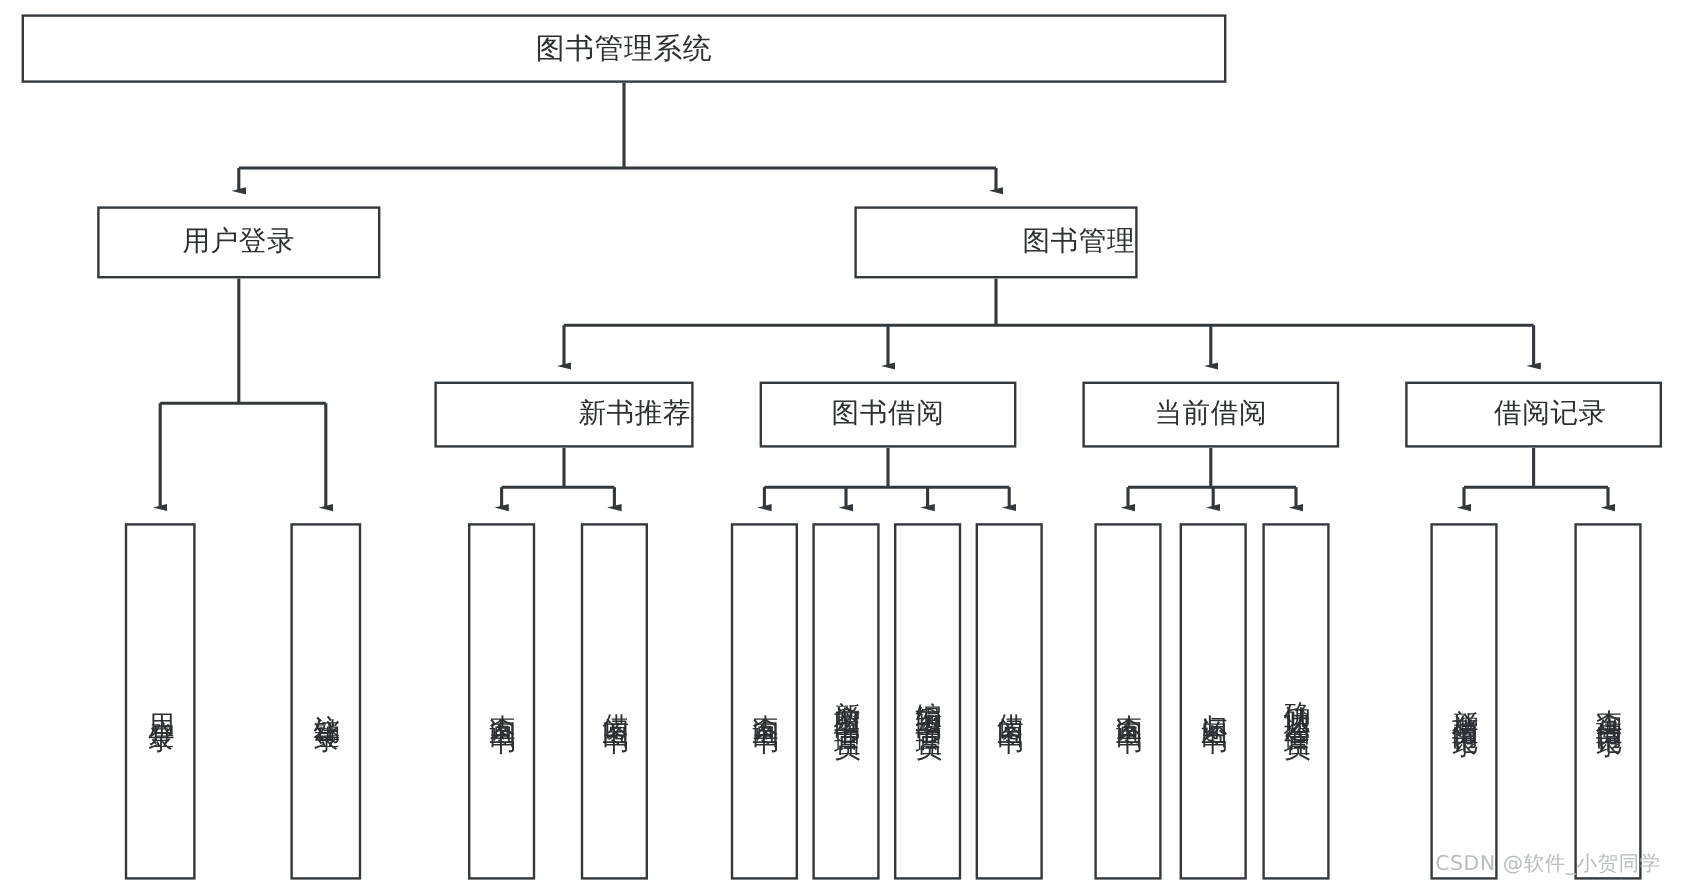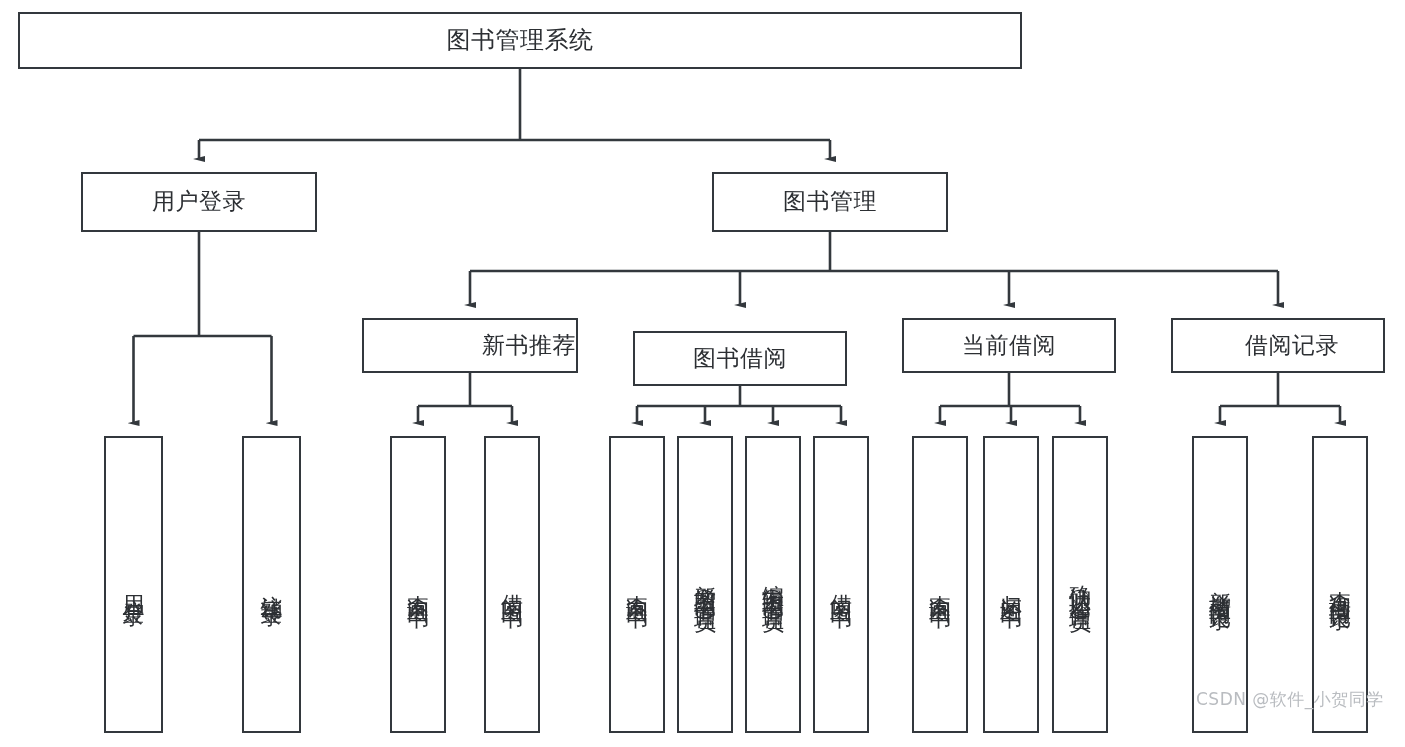--- a/index.html
+++ b/index.html
@@ -127,33 +127,33 @@
       </div>
       <div class="node horiz" style="left: 81px; top: 172px; width: 236px; height: 60px;">
         <span class="label">用户登录</span>
       </div>
       <div class="node vert" style="left: 104px; top: 436px; width: 59px; height: 297px;">
         <span class="label">用户登录</span>
       </div>
       <div class="node vert" style="left: 242px; top: 436px; width: 59px; height: 297px;">
         <span class="label">注销登录</span>
       </div>
-      <div class="node horiz" style="left: 712px; top: 172px; width: 236px; height: 60px;">
+      <div class="node horiz" style="left: 712px; top: 172px; width: 236px; height: 60px; justify-content: flex-end;">
         <span class="label">图书管理</span>
       </div>
       <div class="node horiz" style="left: 362px; top: 318px; width: 216px; height: 55px; justify-content: flex-end;">
         <span class="label">新书推荐</span>
       </div>
       <div class="node vert" style="left: 390px; top: 436px; width: 56px; height: 297px;">
         <span class="label">查询图书</span>
       </div>
       <div class="node vert" style="left: 484px; top: 436px; width: 56px; height: 297px;">
         <span class="label">借阅图书</span>
       </div>
-      <div class="node horiz" style="left: 633px; top: 318px; width: 214px; height: 55px; margin-top: 13px;">
+      <div class="node horiz" style="left: 633px; top: 318px; width: 214px; height: 55px;">
         <span class="label">图书借阅</span>
       </div>
       <div class="node vert" style="left: 609px; top: 436px; width: 56px; height: 297px;">
         <span class="label">查询图书</span>
       </div>
       <div class="node vert" style="left: 677px; top: 436px; width: 56px; height: 297px;">
         <span class="label">新增图书（管理员）</span>
       </div>
       <div class="node vert" style="left: 745px; top: 436px; width: 56px; height: 297px;">
         <span class="label">编辑图书（管理员）</span>
@@ -177,15 +177,15 @@
         <span class="label">借阅记录</span>
       </div>
       <div class="node vert" style="left: 1192px; top: 436px; width: 56px; height: 297px;">
         <span class="label">新增借阅记录</span>
       </div>
       <div class="node vert" style="left: 1312px; top: 436px; width: 56px; height: 297px;">
         <span class="label">查询借阅记录</span>
       </div>
     </div>
 
-  <div class="watermark" style="left: 1196px; top: 688px;">CSDN @软件_小贺同学</div>
+  <div class="watermark" style="left: 1196px; top: 708px;">CSDN @软件_小贺同学</div>
 
 </div>
 
 </body></html>

